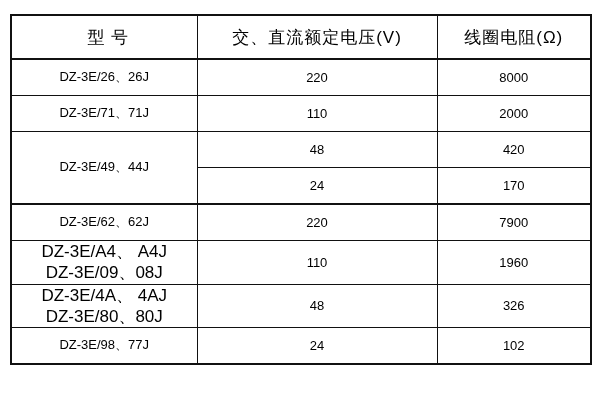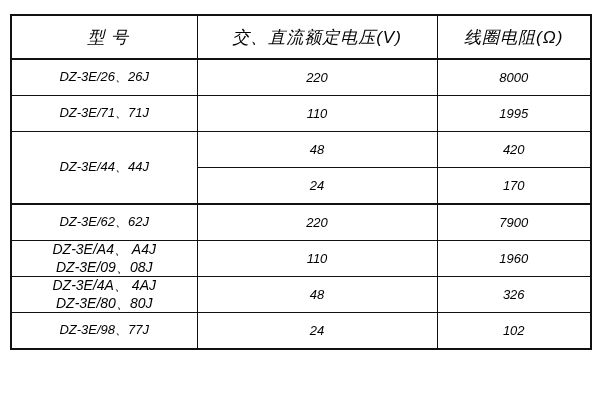--- a/index.html
+++ b/index.html
@@ -13,21 +13,20 @@
     font-family: "Liberation Sans", sans-serif;
     color: #000000;
     overflow: hidden;
   }
   .sheet {
     position: relative;
     width: 600px;
     height: 344px;
     box-sizing: border-box;
     padding: 14px 20px 10px 10px;
-    font-style: italic;
   }
   table.spec {
     width: 580px;
     margin: 0 auto;
     border-collapse: collapse;
     table-layout: fixed;
   }
   table.spec col.c-model { width: 186px; }
   table.spec col.c-volt  { width: 240px; }
   table.spec col.c-res   { width: 154px; }
@@ -52,21 +51,21 @@
   table.spec tbody td {
     height: 35px;
     font-size: 13px;
   }
   td.model-cell {
     font-size: 15px;
     line-height: 1.15;
     white-space: nowrap;
   }
   td.model-cell.two-line {
-    font-size: 14px;
+    font-size: 17px;
     line-height: 1.25;
   }
   .ml {
     display: block;
   }
   .thick-top {
     border-top-width: 2px !important;
   }
   .outer-top {
     border-top: 2px solid #111111 !important;
@@ -109,26 +108,26 @@
         </td>
         <td>220</td>
         <td class="outer-right">8000</td>
       </tr>
 
       <tr>
         <td class="model-cell outer-left">
           <span class="ml">DZ-3E/71、71J</span>
         </td>
         <td>110</td>
-        <td class="outer-right">1995</td>
+        <td class="outer-right">2000</td>
       </tr>
 
       <tr>
         <td class="model-cell outer-left" rowspan="2">
-          <span class="ml">DZ-3E/44、44J</span>
+          <span class="ml">DZ-3E/49、44J</span>
         </td>
         <td>48</td>
         <td class="outer-right">420</td>
       </tr>
 
       <tr>
         <td>24</td>
         <td class="outer-right">170</td>
       </tr>
 

